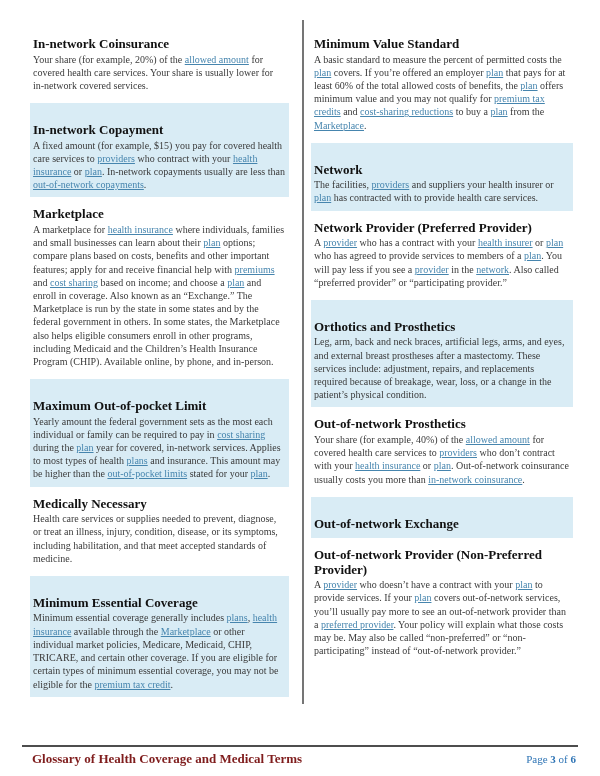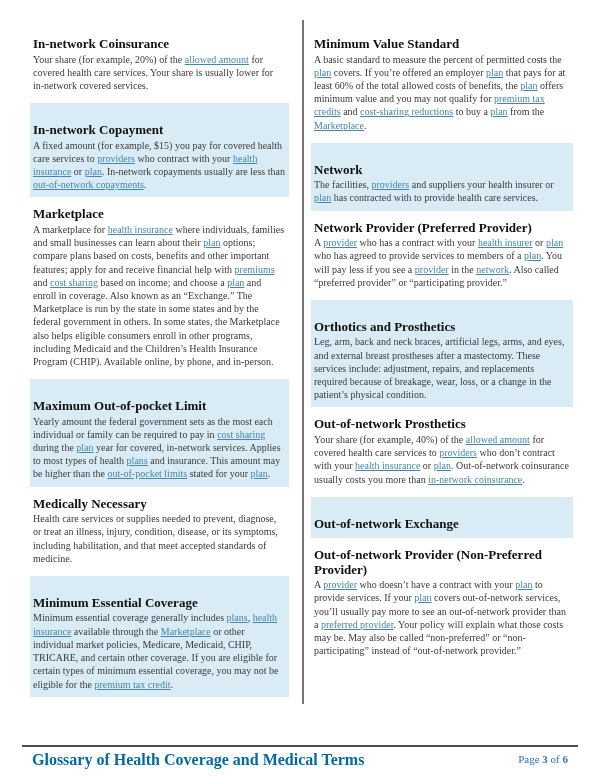--- a/index.html
+++ b/index.html
@@ -15,24 +15,24 @@
   .section.hl{background:#d9ecf5;padding:20px 4px 6px 3px;}
   .section h2{
     margin:0 0 1px 0;font-size:13px;line-height:14.5px;font-weight:bold;color:#111111;
     font-family:"Liberation Serif","DejaVu Serif",serif;
   }
   .section p{margin:0;font-size:10px;line-height:13.2px;color:#3a3a3a;}
   a.term-link{color:#4685ae;text-decoration:underline;cursor:pointer;}
   b.notem{font-weight:bold;font-style:italic;color:#222;}
   .footer-rule{position:absolute;left:22px;top:745px;width:556px;height:2px;background:#4d4d4d;}
   .footer-title{
-    position:absolute;left:32px;top:751px;font-size:16px;font-weight:bold;color:#0369a1;
+    position:absolute;left:32px;top:751px;font-size:13px;font-weight:bold;color:#7f1d1d;
   }
   .footer-page{
-    position:absolute;right:32px;top:753px;font-size:11px;color:#2e74b5;
+    position:absolute;right:24px;top:753px;font-size:11px;color:#2e74b5;
   }
   .footer-page .pg-num{font-weight:bold;}
 </style>
 </head>
 <body>
 
 <div class="page">
   <div class="col col-left">
       <div class="section">
         <h2>In-network Coinsurance</h2>

